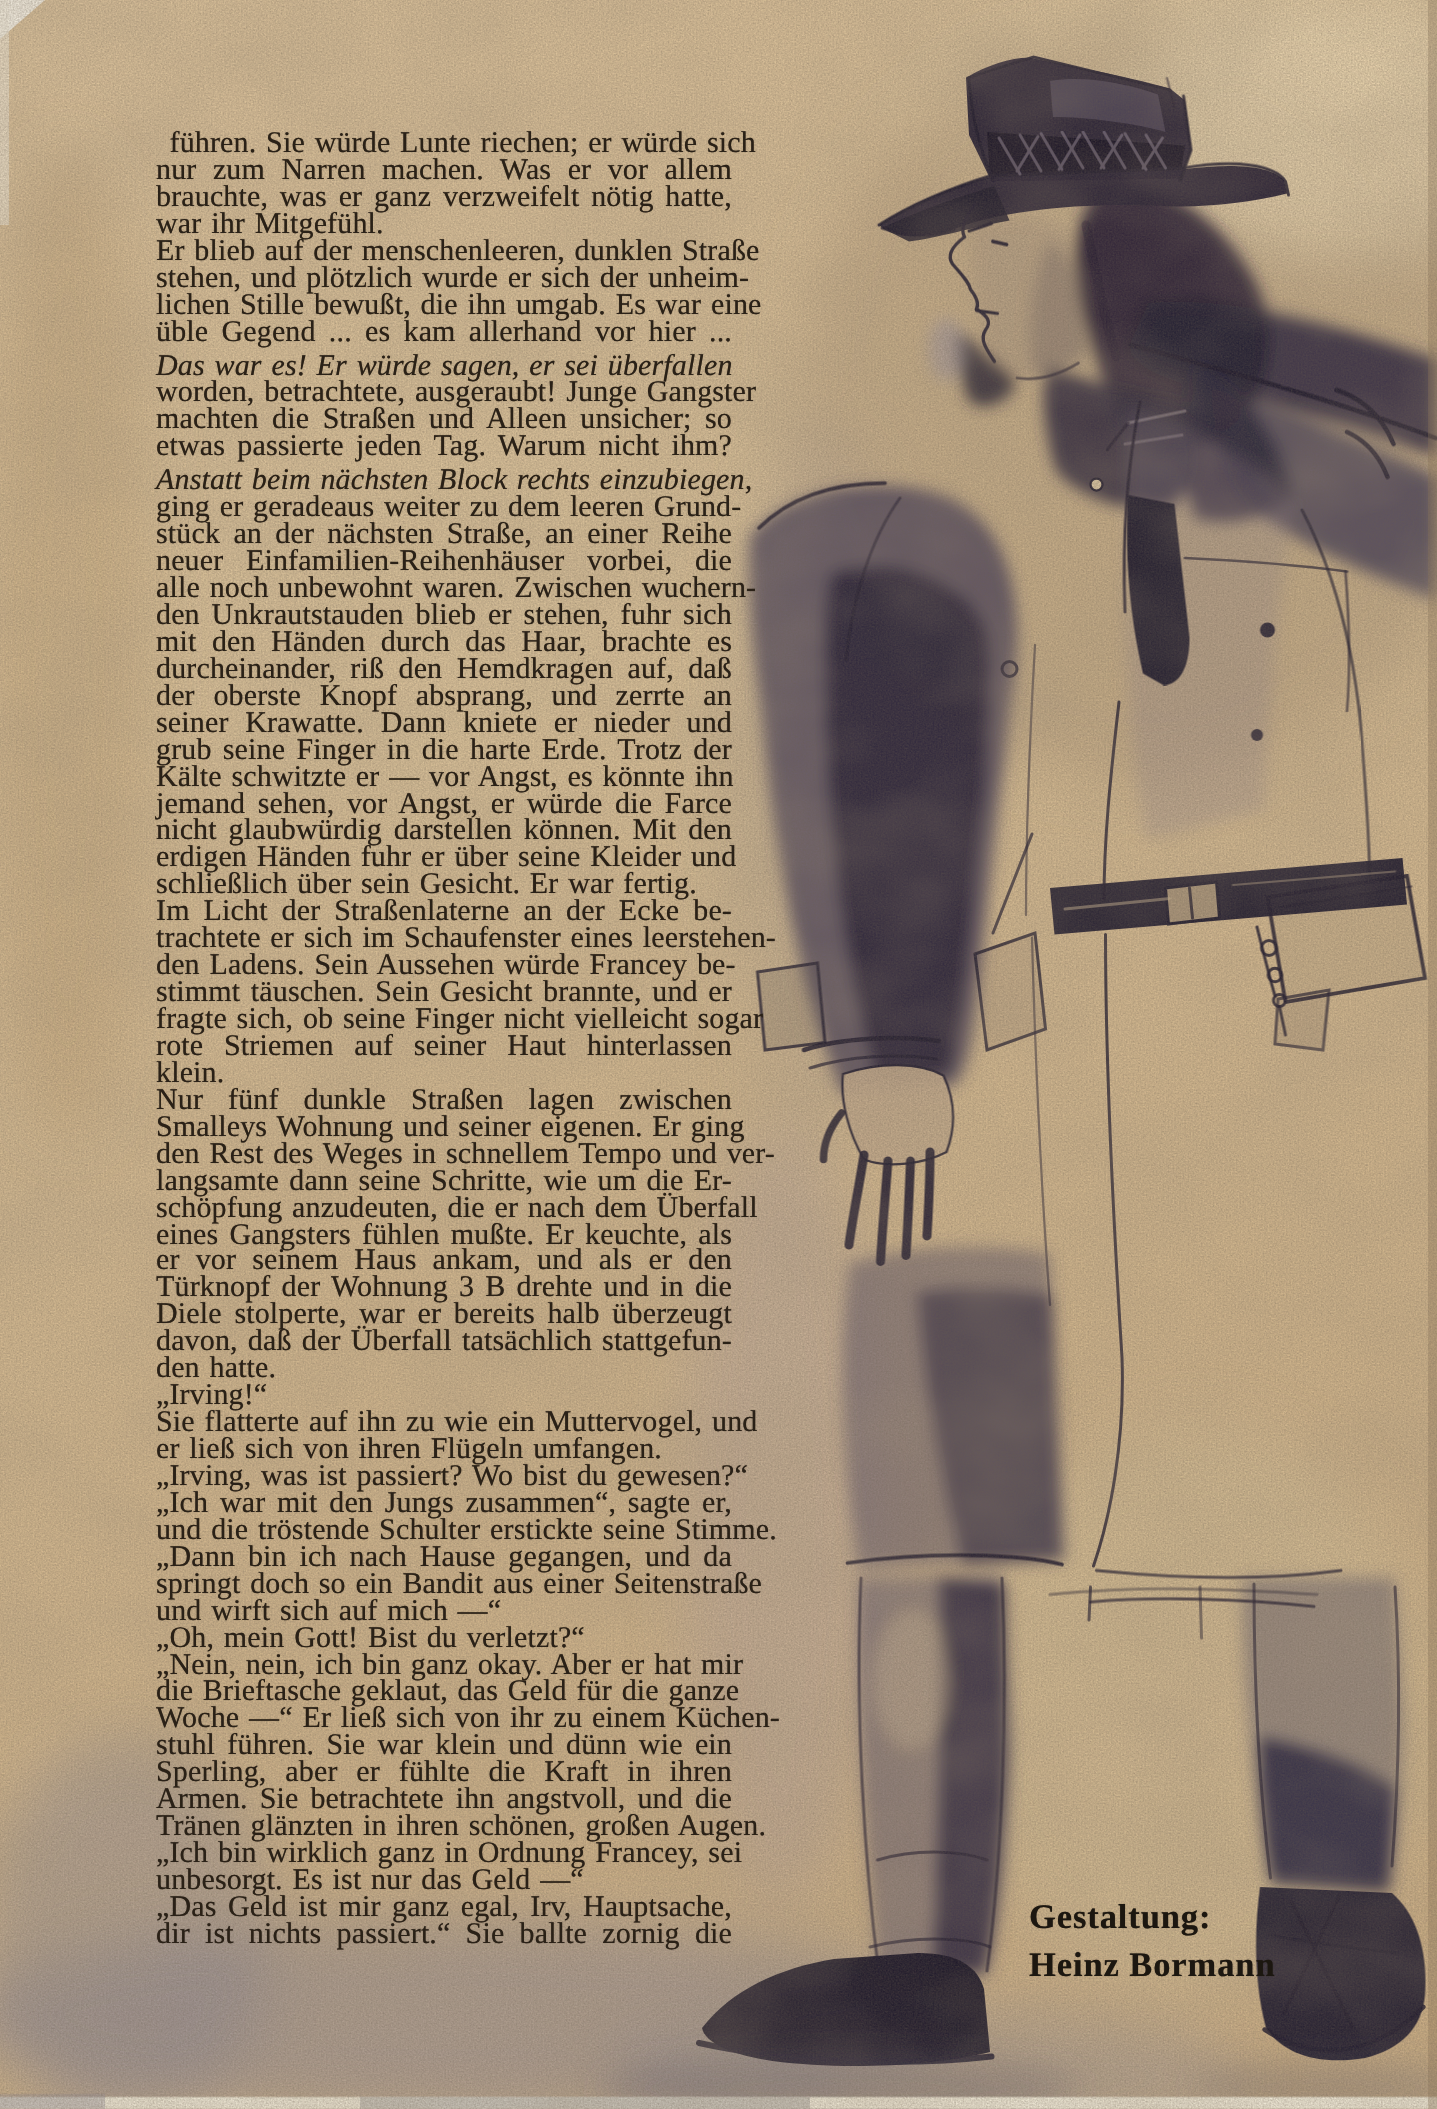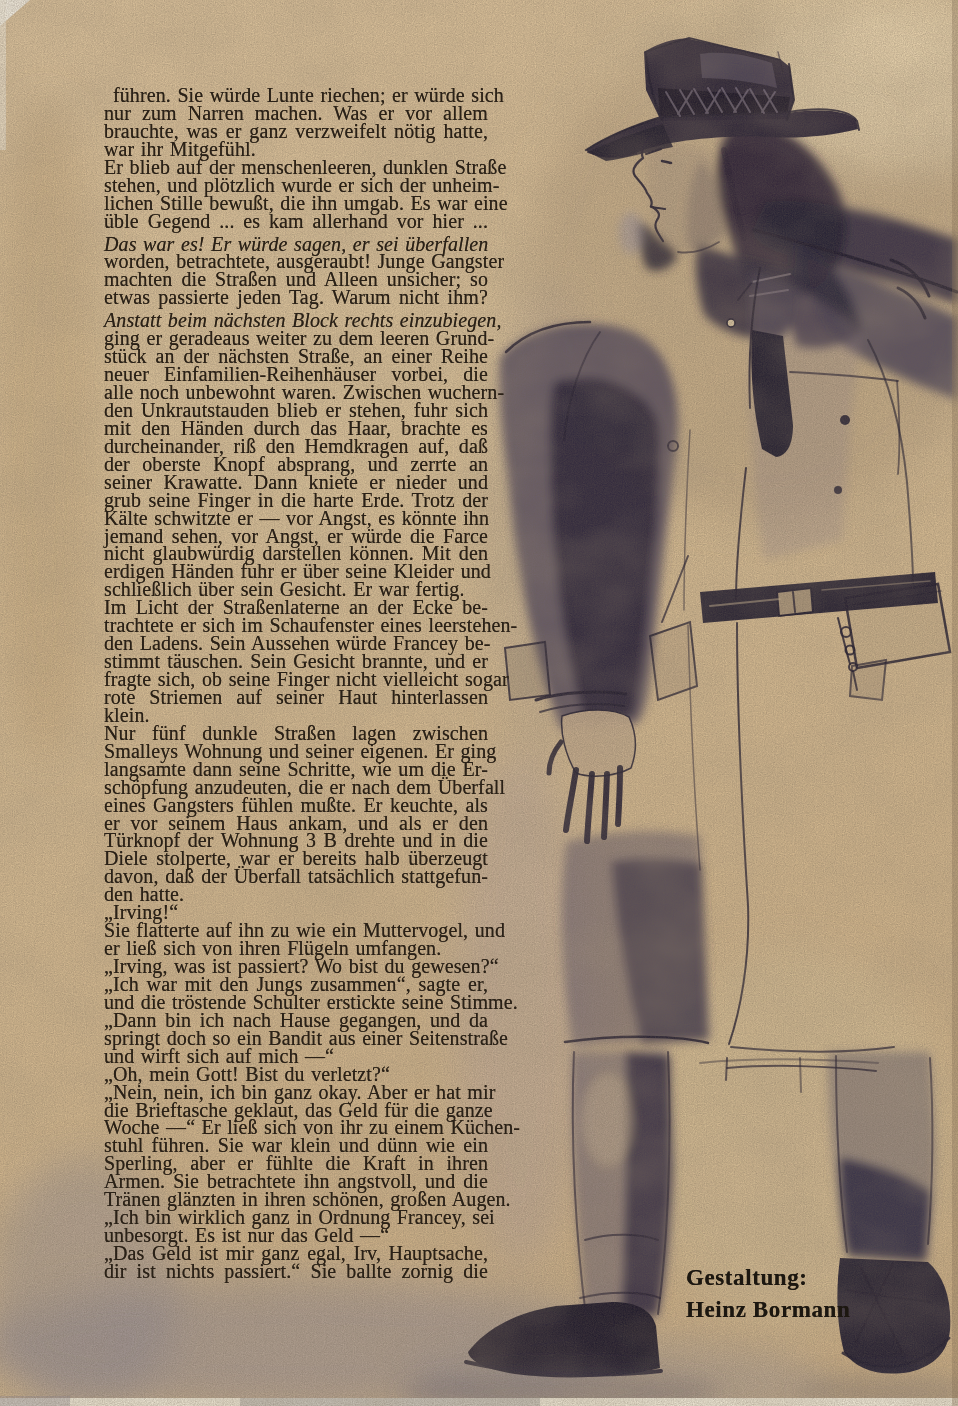--- a/index.html
+++ b/index.html
@@ -270,20 +270,21 @@
     <div class="line endp">schließlich über sein Gesicht. Er war fertig.</div>
     <div class="line">Im Licht der Straßenlaterne an der Ecke be-</div>
     <div class="line">trachtete er sich im Schaufenster eines leerstehen-</div>
     <div class="line">den Ladens. Sein Aussehen würde Francey be-</div>
     <div class="line">stimmt täuschen. Sein Gesicht brannte, und er</div>
     <div class="line">fragte sich, ob seine Finger nicht vielleicht sogar</div>
     <div class="line">rote Striemen auf seiner Haut hinterlassen</div>
     <div class="line endp">klein.</div>
     <div class="line">Nur fünf dunkle Straßen lagen zwischen</div>
     <div class="line">Smalleys Wohnung und seiner eigenen. Er ging</div>
+    <div class="line">den Rest des Weges in schnellem Tempo und ver-</div>
     <div class="line">langsamte dann seine Schritte, wie um die Er-</div>
     <div class="line">schöpfung anzudeuten, die er nach dem Überfall</div>
     <div class="line">eines Gangsters fühlen mußte. Er keuchte, als</div>
     <div class="line">er vor seinem Haus ankam, und als er den</div>
     <div class="line">Türknopf der Wohnung 3 B drehte und in die</div>
     <div class="line">Diele stolperte, war er bereits halb überzeugt</div>
     <div class="line">davon, daß der Überfall tatsächlich stattgefun-</div>
     <div class="line endp">den hatte.</div>
     <div class="line endp">„Irving!“</div>
     <div class="line">Sie flatterte auf ihn zu wie ein Muttervogel, und</div>

